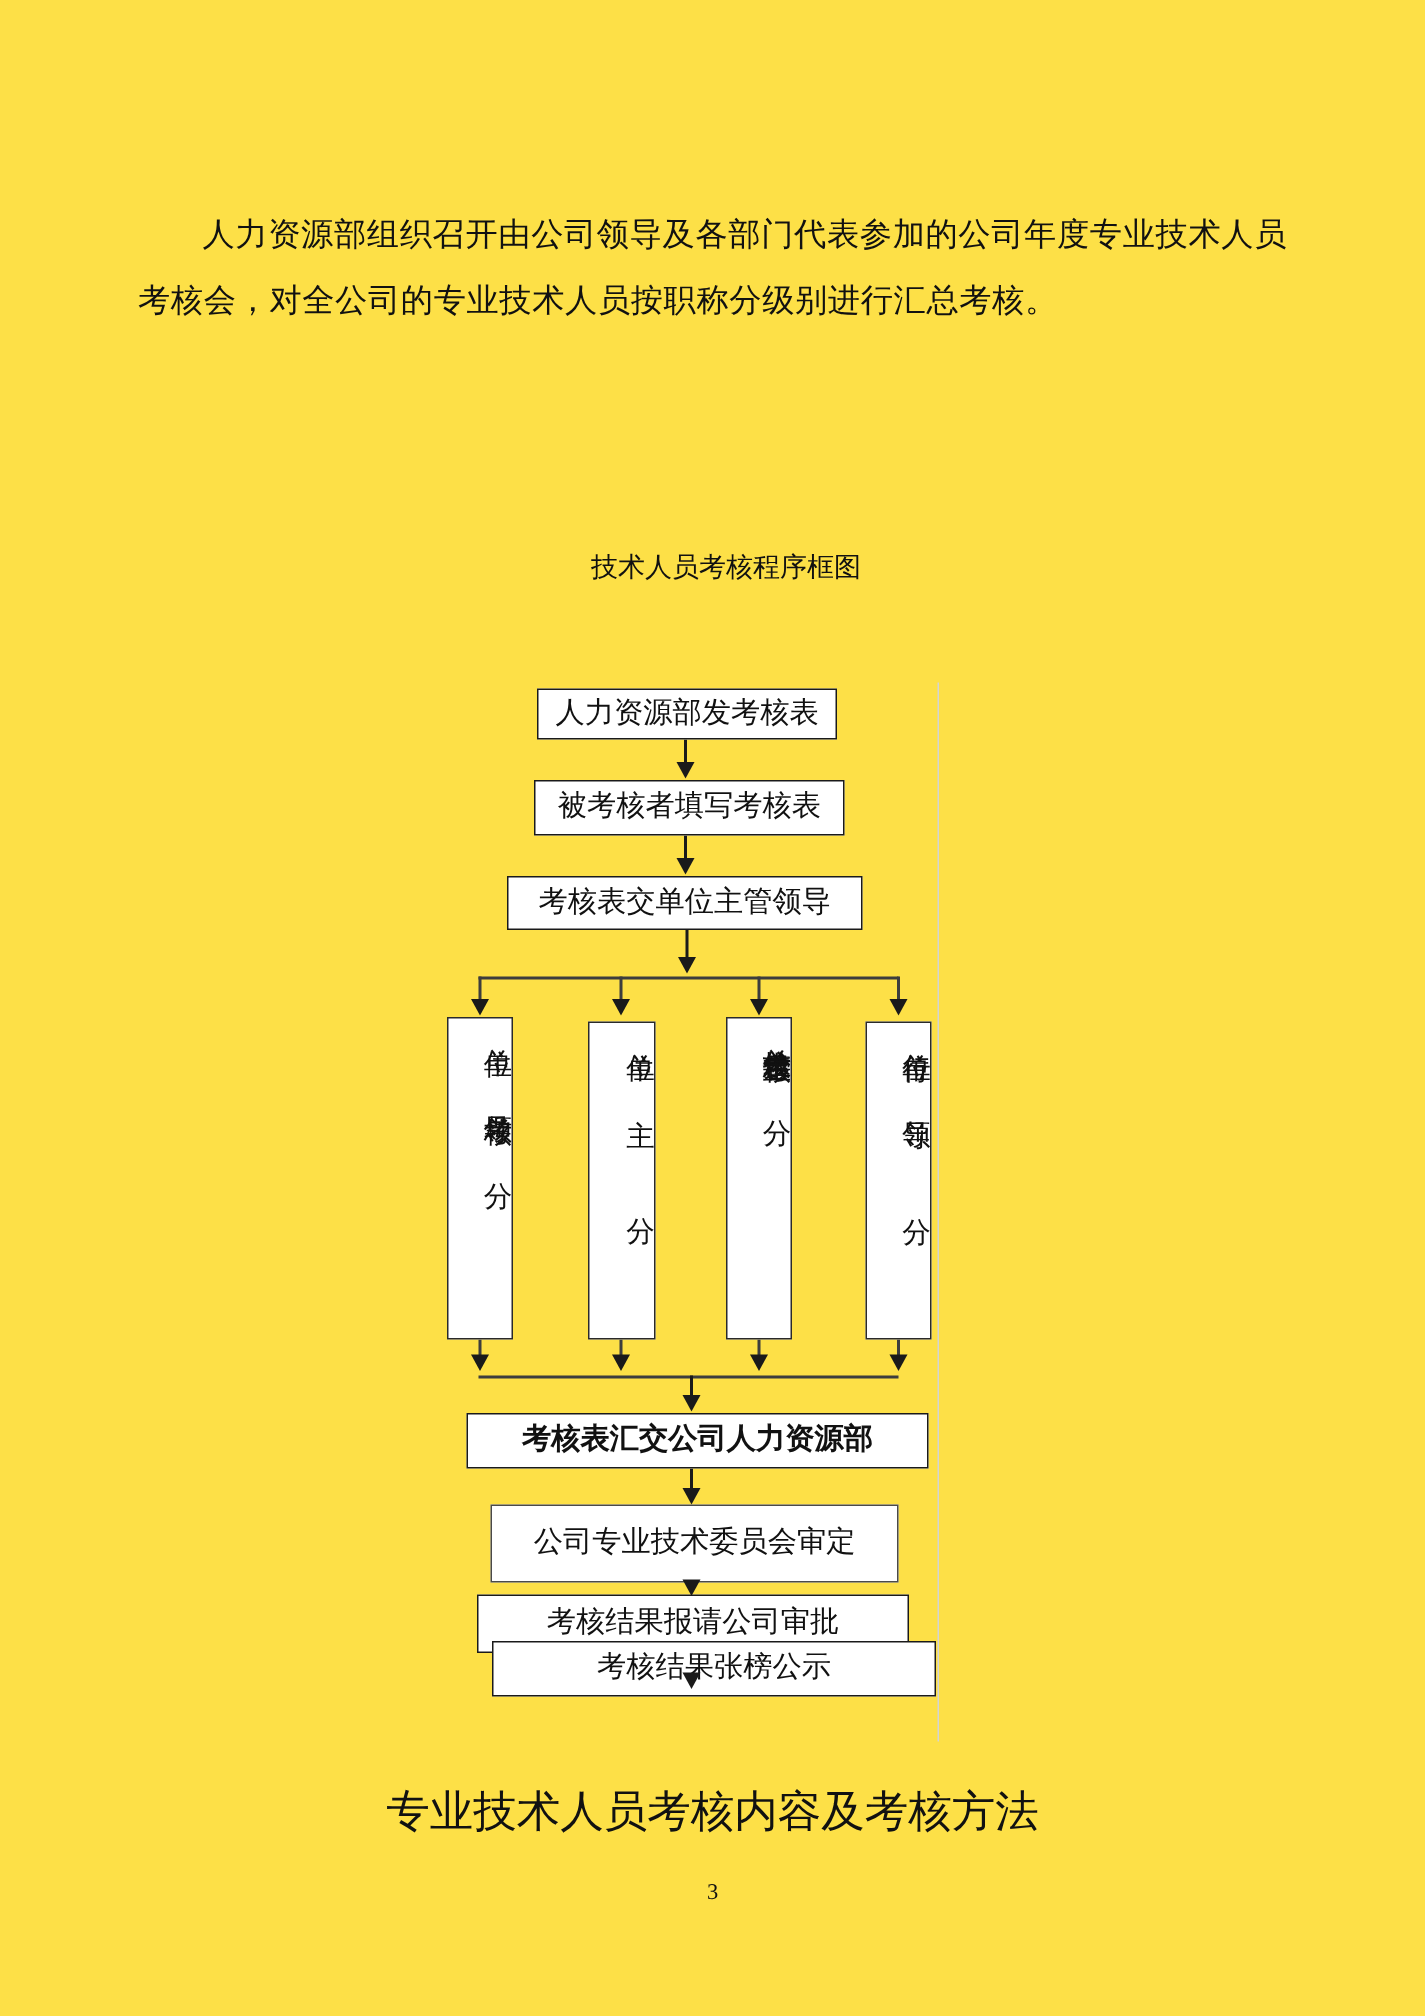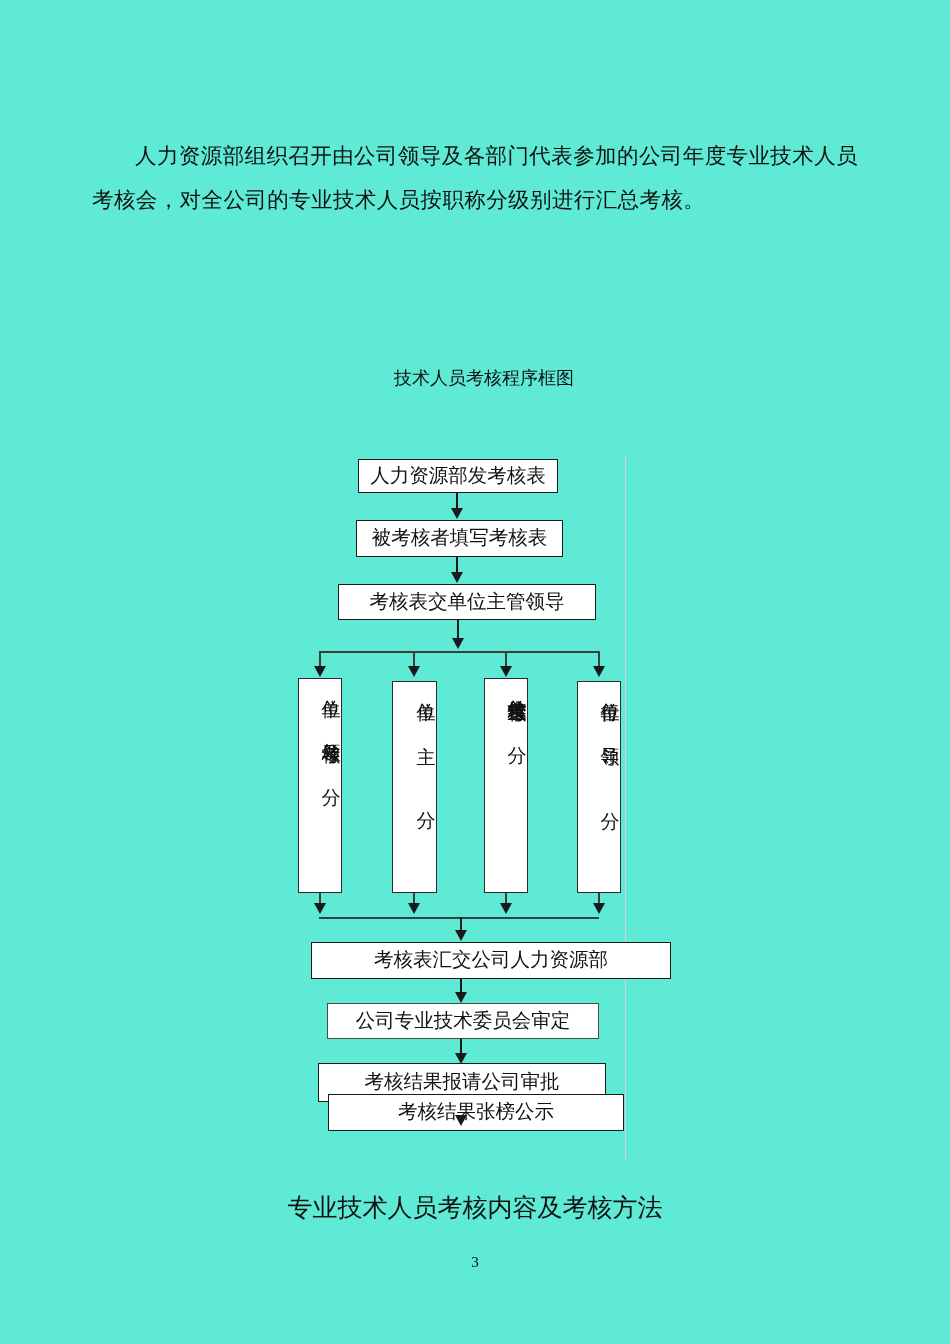--- a/index.html
+++ b/index.html
@@ -8,21 +8,21 @@
     background: #ffffff;
   }
   body {
     font-family: "Liberation Serif", "DejaVu Serif", serif;
     color: #000000;
   }
   #page {
     position: relative;
     width: 950px;
     height: 1344px;
-    background: #5eead4;
+    background: #fde047;
     overflow: hidden;
   }
 
   
   .para {
     position: absolute;
     font-size: 21.5px;
     line-height: 44px;
     letter-spacing: 0.4px;
     text-align: justify;
@@ -126,21 +126,21 @@
     background: #d4d4d4;
     z-index: 1;
   }
 
   
   #footer-heading {
     position: absolute;
     left: 92px;
     top: 1192px;
     width: 766px;
-    font-size: 25px;
+    font-size: 29px;
     line-height: 32px;
     text-align: center;
     color: #111111;
   }
   #page-number {
     position: absolute;
     left: 0;
     top: 1254px;
     width: 950px;
     text-align: center;
@@ -165,21 +165,21 @@
     <div class="fc-box" style="left:358px; top:459px; width:200px; height:34px;">人力资源部发考核表</div>
 
     <div class="ln-v" style="left:456px; top:493px; height:16px;"></div>
     <div class="arrowhead" style="left:450.5px; top:508px;"></div>
 
     <div class="fc-box" style="left:356px; top:520px; width:207px; height:37px;">被考核者填写考核表</div>
 
     <div class="ln-v" style="left:456px; top:557px; height:16px;"></div>
     <div class="arrowhead" style="left:450.5px; top:572px;"></div>
 
-    <div class="fc-box" style="left:338px; top:584px; width:258px; height:36px;">考核表交单位主管领导</div>
+    <div class="fc-box" style="left:338px; top:584px; width:237px; height:36px;">考核表交单位主管领导</div>
 
     <div class="ln-v" style="left:457px; top:620px; height:20px;"></div>
     <div class="arrowhead" style="left:451.5px; top:638px;"></div>
 
     <div class="ln-h ln-thin" style="left:319px; top:651px; width:280px;"></div>
 
     <div class="ln-v ln-thin" style="left:319px; top:651px; height:17px;"></div>
     <div class="arrowhead" style="left:313.5px; top:666px;"></div>
 
     <div class="ln-v ln-thin" style="left:413px; top:651px; height:17px;"></div>
@@ -217,26 +217,26 @@
     <div class="arrowhead" style="left:499.5px; top:903px;"></div>
 
     <div class="ln-v ln-thin" style="left:598px; top:893px; height:12px;"></div>
     <div class="arrowhead" style="left:592.5px; top:903px;"></div>
 
     <div class="ln-h ln-thin" style="left:319px; top:917px; width:280px;"></div>
 
     <div class="ln-v" style="left:460px; top:917px; height:15px;"></div>
     <div class="arrowhead" style="left:454.5px; top:930px;"></div>
 
-    <div class="fc-box" style="left:311px; top:942px; width:360px; height:37px;">考核表汇交公司人力资源部</div>
+    <div class="fc-box" style="left:311px; top:942px; width:308px; height:37px;font-weight:bold;">考核表汇交公司人力资源部</div>
 
     <div class="ln-v" style="left:460px; top:979px; height:15px;"></div>
     <div class="arrowhead" style="left:454.5px; top:992px;"></div>
 
-    <div class="fc-box thin" style="left:327px; top:1003px; width:272px; height:36px;">公司专业技术委员会审定</div>
+    <div class="fc-box thin" style="left:327px; top:1003px; width:272px; height:52px;">公司专业技术委员会审定</div>
 
     <div class="ln-v" style="left:460px; top:1039px; height:16px;"></div>
     <div class="arrowhead" style="left:454.5px; top:1053px;"></div>
 
     <div class="fc-box" style="left:318px; top:1063px; width:288px; height:39px;">考核结果报请公司审批</div>
 
     <div class="ln-v" style="left:460px; top:1102px; height:15px;"></div>
     <div class="arrowhead" style="left:454.5px; top:1115px;"></div>
 
     <div class="fc-box" style="left:328px; top:1094px; width:296px; height:37px;">考核结果张榜公示</div>

